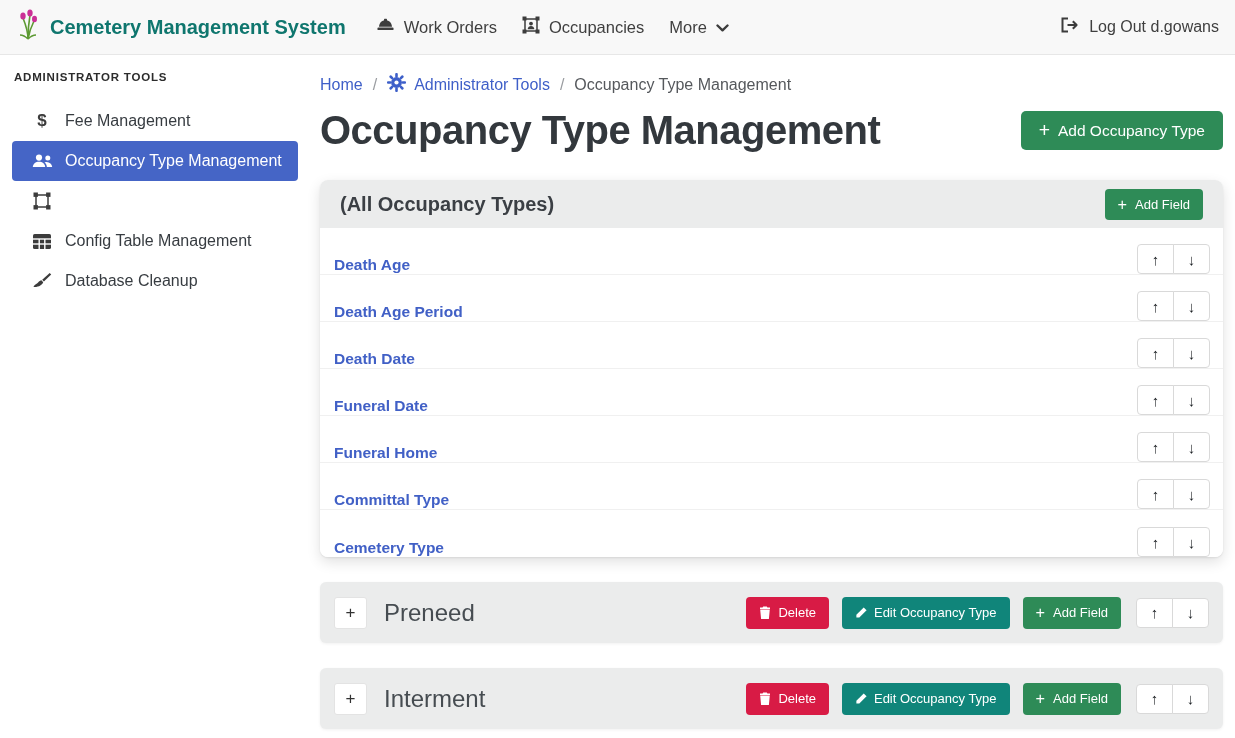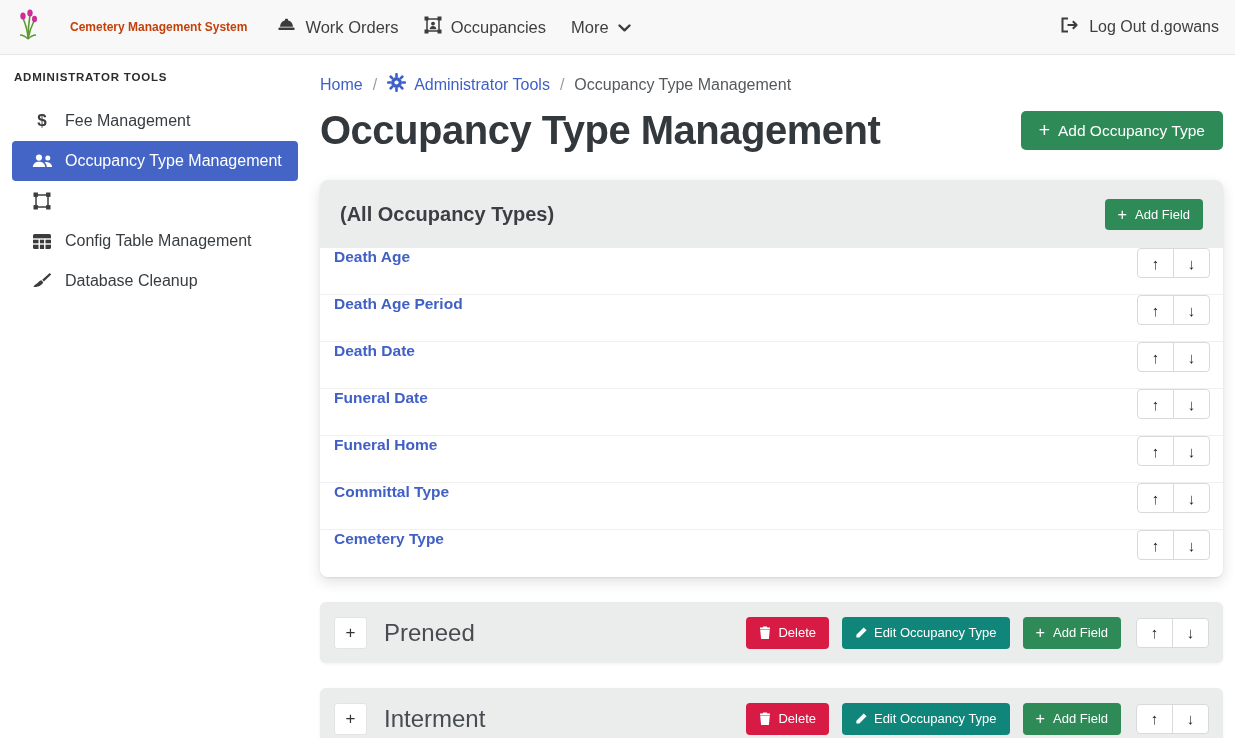--- a/index.html
+++ b/index.html
@@ -8,21 +8,21 @@
 
   :root{
     --accent-blue:#4565c6; --link-blue:#3f5fc8; --green:#2e8b57;
     --teal:#10857a; --red:#d81b45; --bar-gray:#ebecec; --ink:#3c3c3c;
   }
 
   
   .navbar{ height:55px; background:#f8f8f8; border-bottom:1px solid #e7e7e7;
     display:flex; align-items:center; padding:0 16px; }
   .brand{ display:flex; align-items:center; gap:10px; cursor:pointer; }
-  .brand-text{ font-weight:bold; font-size:12px; color:#c2410c;margin-left:20px; }
+  .brand-text{ font-weight:bold; font-size:20px; color:#0f766e; }
   .nav-links{ display:flex; align-items:center; margin-left:30px; gap:25px; }
   .nav-link{ display:flex; align-items:center; gap:9px; font-size:16.5px;
     color:#3f3f3f; cursor:pointer; }
   .nav-right{ margin-left:auto; display:flex; align-items:center; gap:10px;
     font-size:16px; color:#3f3f3f; cursor:pointer; }
 
   
   .layout{ display:flex; align-items:flex-start; }
   .sidebar{ width:310px; flex:none; padding:14px 12px 0 12px; }
   .main{ flex:1; padding:0 12px 0 10px; }
@@ -52,30 +52,30 @@
   .page-title{ font-size:40px; font-weight:600; color:#33383d; letter-spacing:-.5px; }
   .btn{ border:none; color:#fff; display:inline-flex; align-items:center;
     cursor:pointer; font-family:inherit; }
   .btn .plus{ font-size:1.25em; font-weight:400; line-height:1; margin-right:8px; }
   .btn-add-type{ background:var(--green); font-size:15.5px; padding:10px 18px;
     border-radius:5px; }
 
   
   .card{ margin-top:27px; border-radius:8px; overflow:hidden;
     box-shadow:0 1px 2px rgba(0,0,0,.08), 0 5px 14px rgba(0,0,0,.12); }
-  .card-header{ background:var(--bar-gray); height:68px; display:flex;
+  .card-header{ background:var(--bar-gray); height:48px; display:flex;
     align-items:center; justify-content:space-between; padding:0 20px; }
   .card-title{ font-size:20px; font-weight:600; color:#3b3f44; }
   .btn-sm{ font-size:13px; height:31px; padding:0 13px; border-radius:4px; }
   .btn-green{ background:var(--green); }
   .btn-teal{ background:var(--teal); }
   .btn-red{ background:var(--red); }
 
-  .field-row{ height:47px; background:#fff; display:flex; align-items:flex-start;
-    justify-content:space-between; padding:0 13px 0 14px;
+  .field-row{ height:47px; background:#fff; display:flex; align-items:flex-end;
+    justify-content:space-between; padding:8px 13px 0 14px;
     border-bottom:1px solid #f0f0f0; }
   .field-row:last-child{ border-bottom:none; }
   .field-link{ font-size:15.5px; font-weight:700; color:#4160c6;
     text-decoration:none; cursor:pointer; }
 
   .arrow-group{ display:flex; }
   .arrow-btn{ width:37px; height:30px; background:#fff; border:1px solid #d9d9d9;
     color:#1f2327; font-size:15px; display:flex; align-items:center;
     justify-content:center; cursor:pointer; font-family:inherit; }
   .arrow-btn.up{ border-radius:4px 0 0 4px; }

